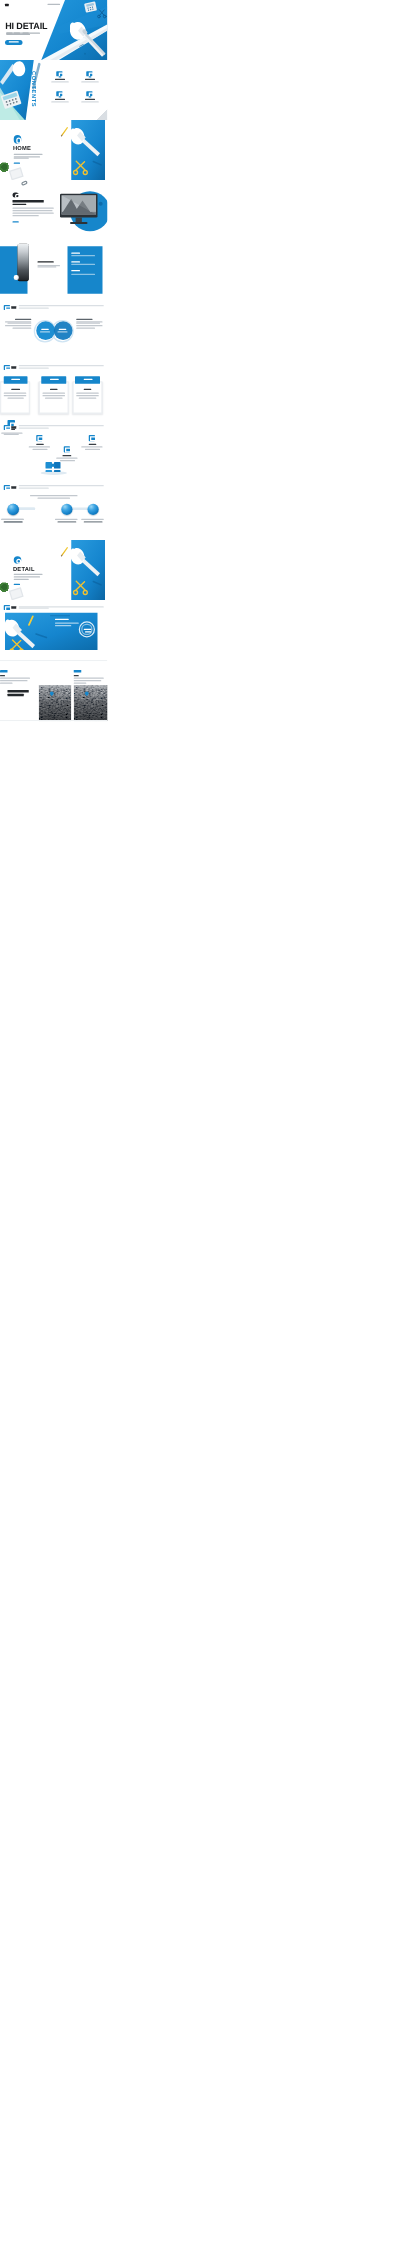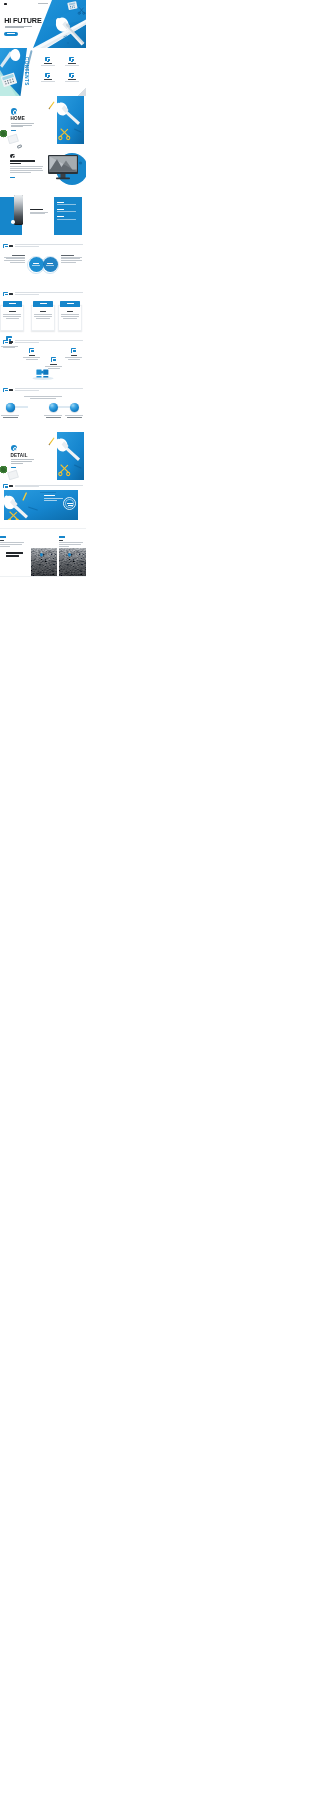--- a/index.html
+++ b/index.html
@@ -299,21 +299,21 @@
         <path d="M61.6 17.6 C57.4 18.2 55 22.4 56.3 26.6 C57.6 30.8 61.8 33 65.4 31.2 C68.6 29.6 69.6 25.2 67.8 21.6 C66.4 18.8 64 17.2 61.6 17.6 Z" fill="#ffffff"></path>
         <ellipse cx="59.8" cy="24.3" rx="3.2" ry="6.6" fill="#ffffff" transform="rotate(-22 59.8 24.3)"></ellipse>
         <path d="M65.2 21.2 L69.8 26.2 L66.6 29.2 L62.4 24.6 Z" fill="#e5ebf0"></path>
         <rect x="66.4" y="23.3" width="3" height="4.4" rx="1.5" fill="#c7d2da" transform="rotate(-42 67.9 25.5)"></rect>
       </g>
     </svg>
   </div>
   <div class="logo"></div>
   <div class="cov-copy"></div>
   <div class="cov-eyebrow"><i></i><i></i><i></i></div>
-  <div class="cov-title">HI FUTURE</div>
+  <div class="cov-title">HI DETAIL</div>
   <div class="cov-sub">
         <i></i>
         <i></i>
       </div>
   <div class="cov-btn">
         <i></i>
       </div>
 </section>
 
 <section class="slide s-contents">

